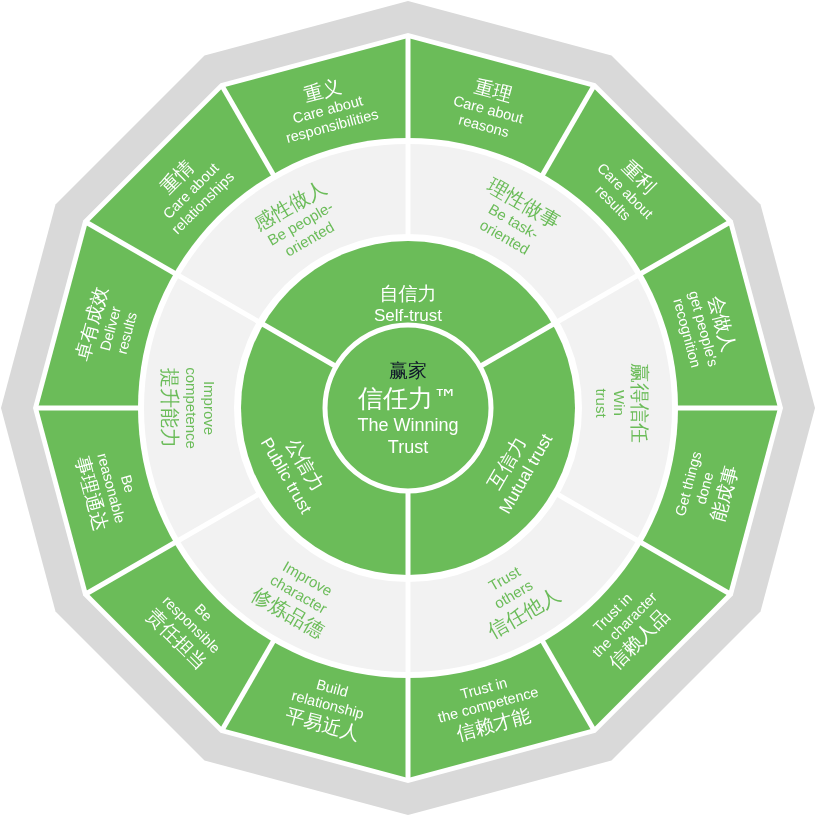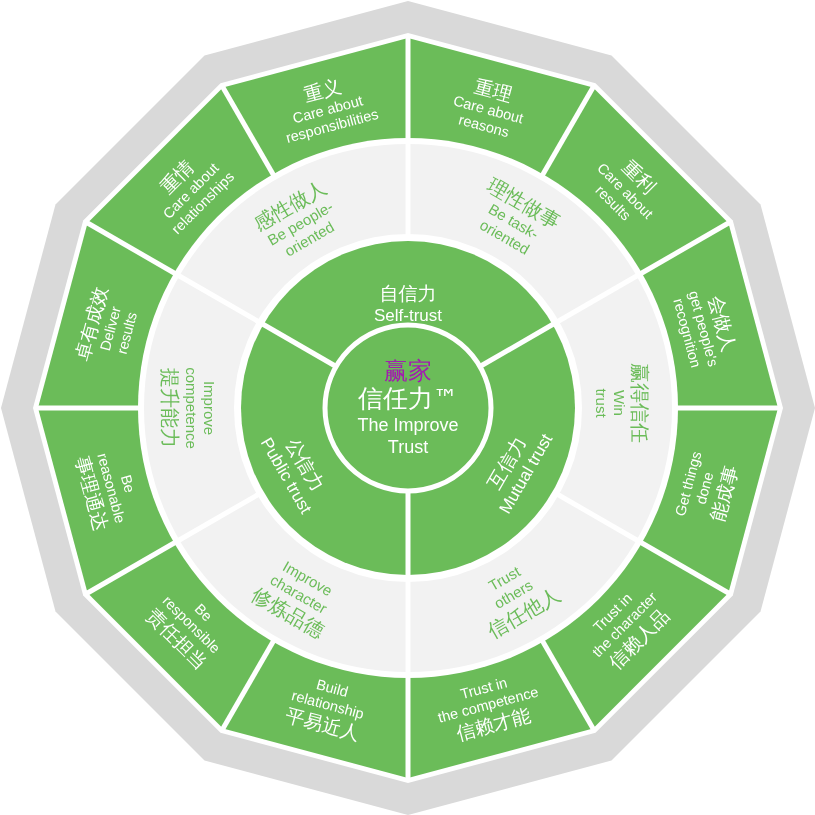--- a/index.html
+++ b/index.html
@@ -8,21 +8,21 @@
   #diagram { position: absolute; left: 0; top: 0; width: 815px; height: 815px; }
   .lbl { position: absolute; white-space: nowrap; text-align: center;
          transform-origin: 50% 50%; }
   .lbl > div { display: block; }
   .outer .zh { font-family: "DejaVu Sans", sans-serif; font-size: 19px; line-height: 23px; color: #ffffff; }
   .outer .en { font-size: 14.5px; line-height: 17px; color: #ffffff; }
   .middle .zh { font-family: "DejaVu Sans", sans-serif; font-size: 20px; line-height: 24px; color: #6BBC59; }
   .middle .en { font-size: 15px; line-height: 18px; color: #6BBC59; }
   .inner .zh { font-family: "DejaVu Sans", sans-serif; font-size: 19px; line-height: 24px; color: #ffffff; }
   .inner .en { font-size: 17px; line-height: 22px; color: #ffffff; }
-  .center .zh1 { font-family: Liberation Sans, sans-serif; font-size: 24px; line-height: 26px; color: #a21caf; }
+  .center .zh1 { font-family: Liberation Sans, sans-serif; font-size: 19px; line-height: 26px; color: #0f172a; }
   .center .zh2 { font-family: "DejaVu Sans", sans-serif; font-size: 25px; line-height: 30px; color: #ffffff; text-align: center; }
   .center .en { font-size: 18px; line-height: 22px; color: #ffffff; }
 </style>
 </head>
 <body>
 
 <svg id="diagram" width="815" height="815" viewBox="0 0 815 815">
 
   <polygon fill="#D9D9D9" points="408,1 611.5,55.5 760.5,204.5 815,408 760.5,611.5 611.5,760.5 408,815 204.5,760.5 55.5,611.5 1,408 55.5,204.5 204.5,55.5"></polygon>
   <polygon fill="#FFFFFF" points="408,33 595.5,83.2 732.8,220.5 783,408 732.8,595.5 595.5,732.8 408,783 220.5,732.8 83.2,595.5 33,408 83.2,220.5 220.5,83.2"></polygon>
@@ -169,15 +169,15 @@
   <div class="en">Mutual trust</div>
 </div>
 <div class="lbl inner" style="left:296px;top:470px;transform:translate(-50%,-50%) rotate(60deg)">
   <div class="zh">公信力</div>
   <div class="en">Public trust</div>
 </div>
 
 <div class="lbl center" style="left:408px;top:408px;transform:translate(-50%,-50%)">
   <div class="zh1">赢家</div>
   <div class="zh2">信任力™</div>
-  <div class="en">The Improve</div>
+  <div class="en">The Winning</div>
   <div class="en">Trust</div>
 </div>
 
 </body></html>

